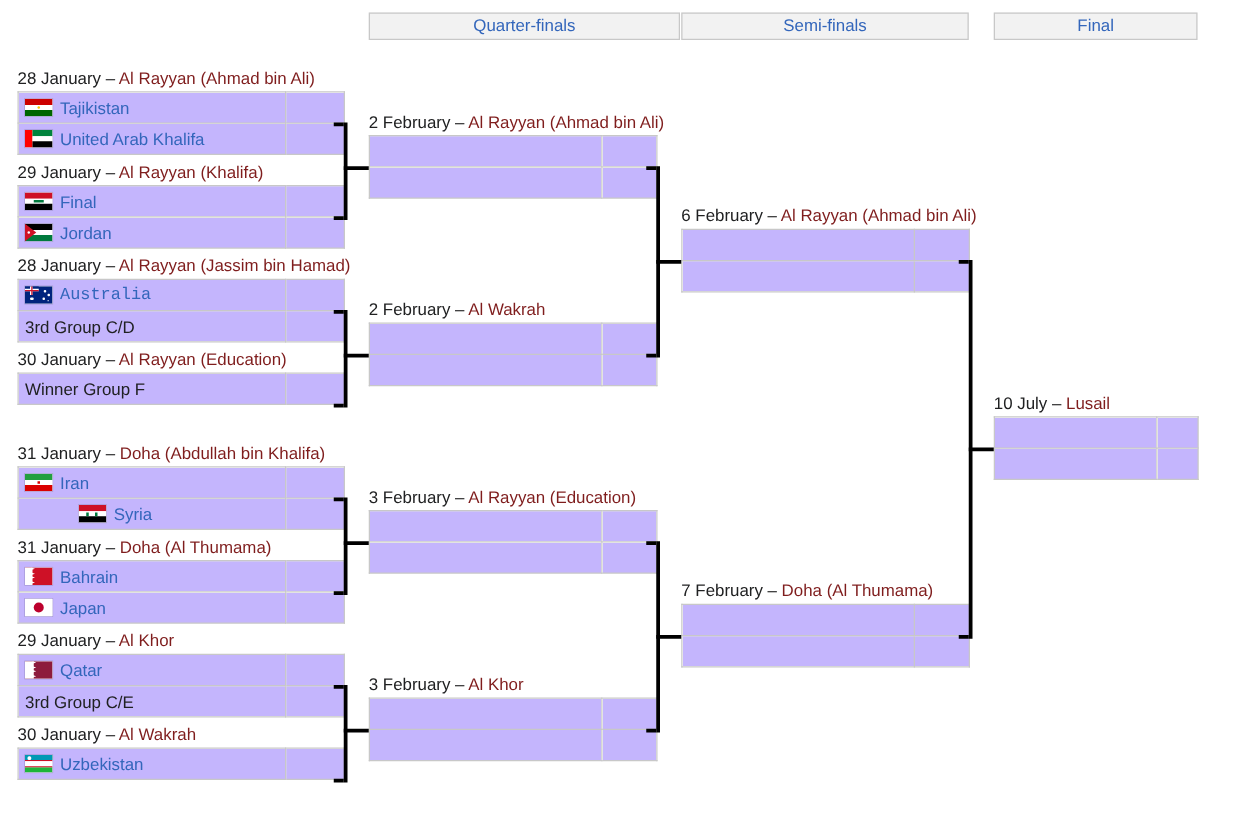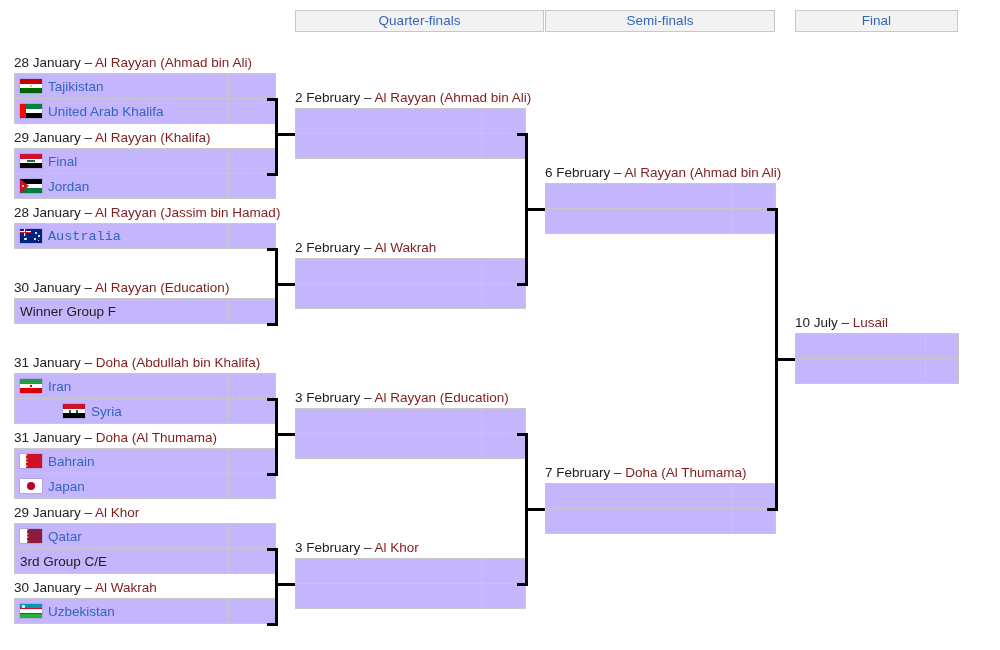--- a/index.html
+++ b/index.html
@@ -266,20 +266,28 @@
                   <i class="h"></i>
                   <i class="i"></i>
                   <i class="j"></i>
                   <i class="k"></i>
                 </span>
                 <span class="team-link">Australia</span>
               </div>
             </td>
             <td class="score" style="width: 47px;"></td>
           </tr>
+          <tr>
+            <td style="width: 214px;">
+              <div class="team-cell">
+                <span class="team-plain">3rd Group C/D</span>
+              </div>
+            </td>
+            <td class="score" style="width: 47px;"></td>
+          </tr>
         </tbody>
       </table>
     </div>
     <div class="match" style="left: 14px; top: 280px; width: 261px;">
       <div class="match-label"><span>30 January</span><span> – </span><span class="venue">Al Rayyan (Education)</span></div>
       <table class="match-table" style="top: 18px; width: 261px;">
         <tbody>
           <tr>
             <td style="width: 214px;">
               <div class="team-cell">

